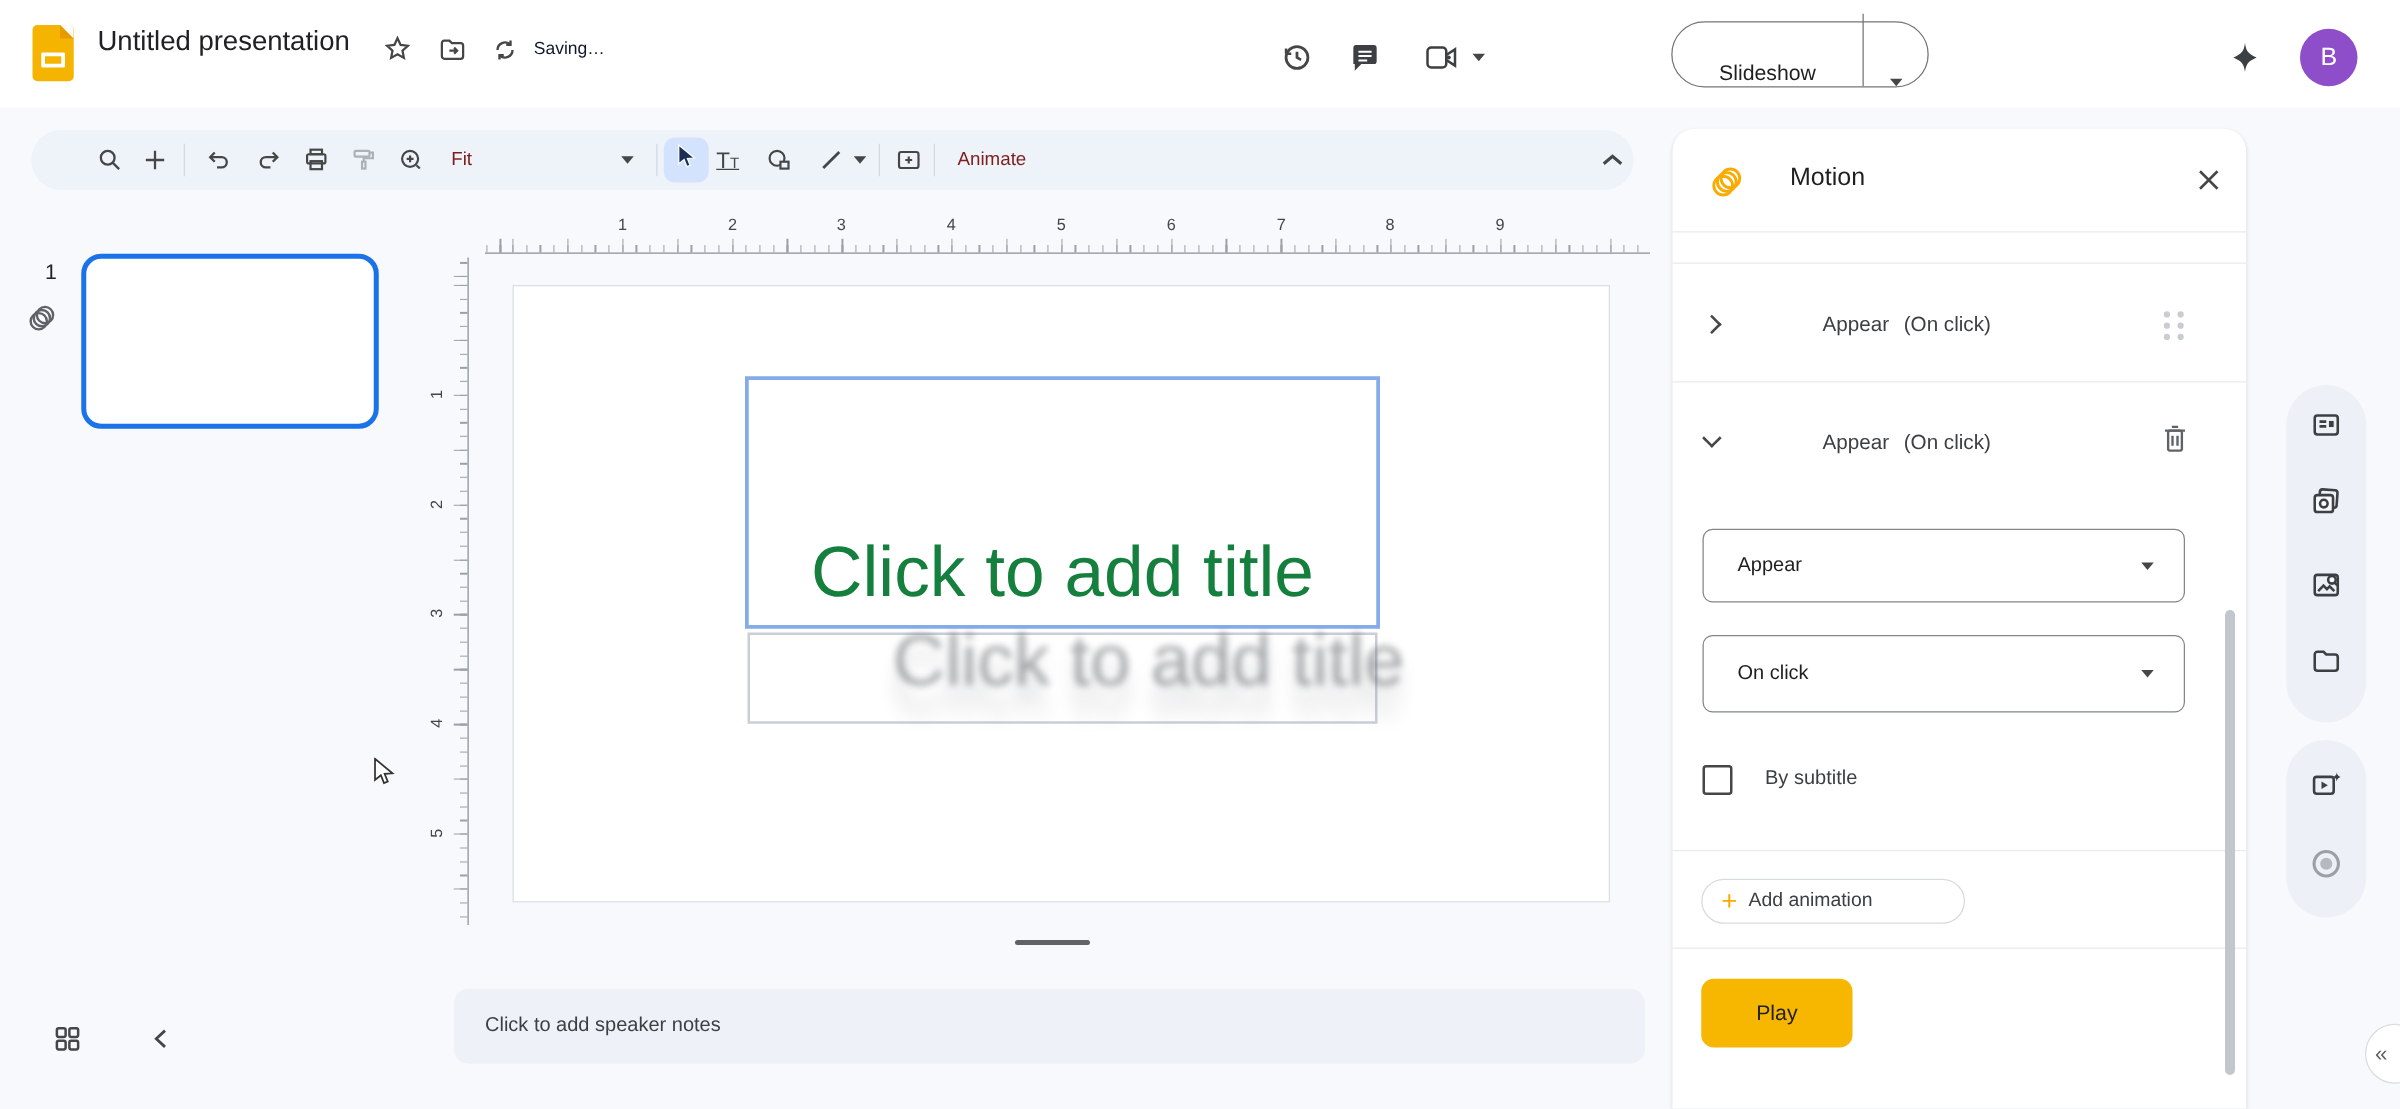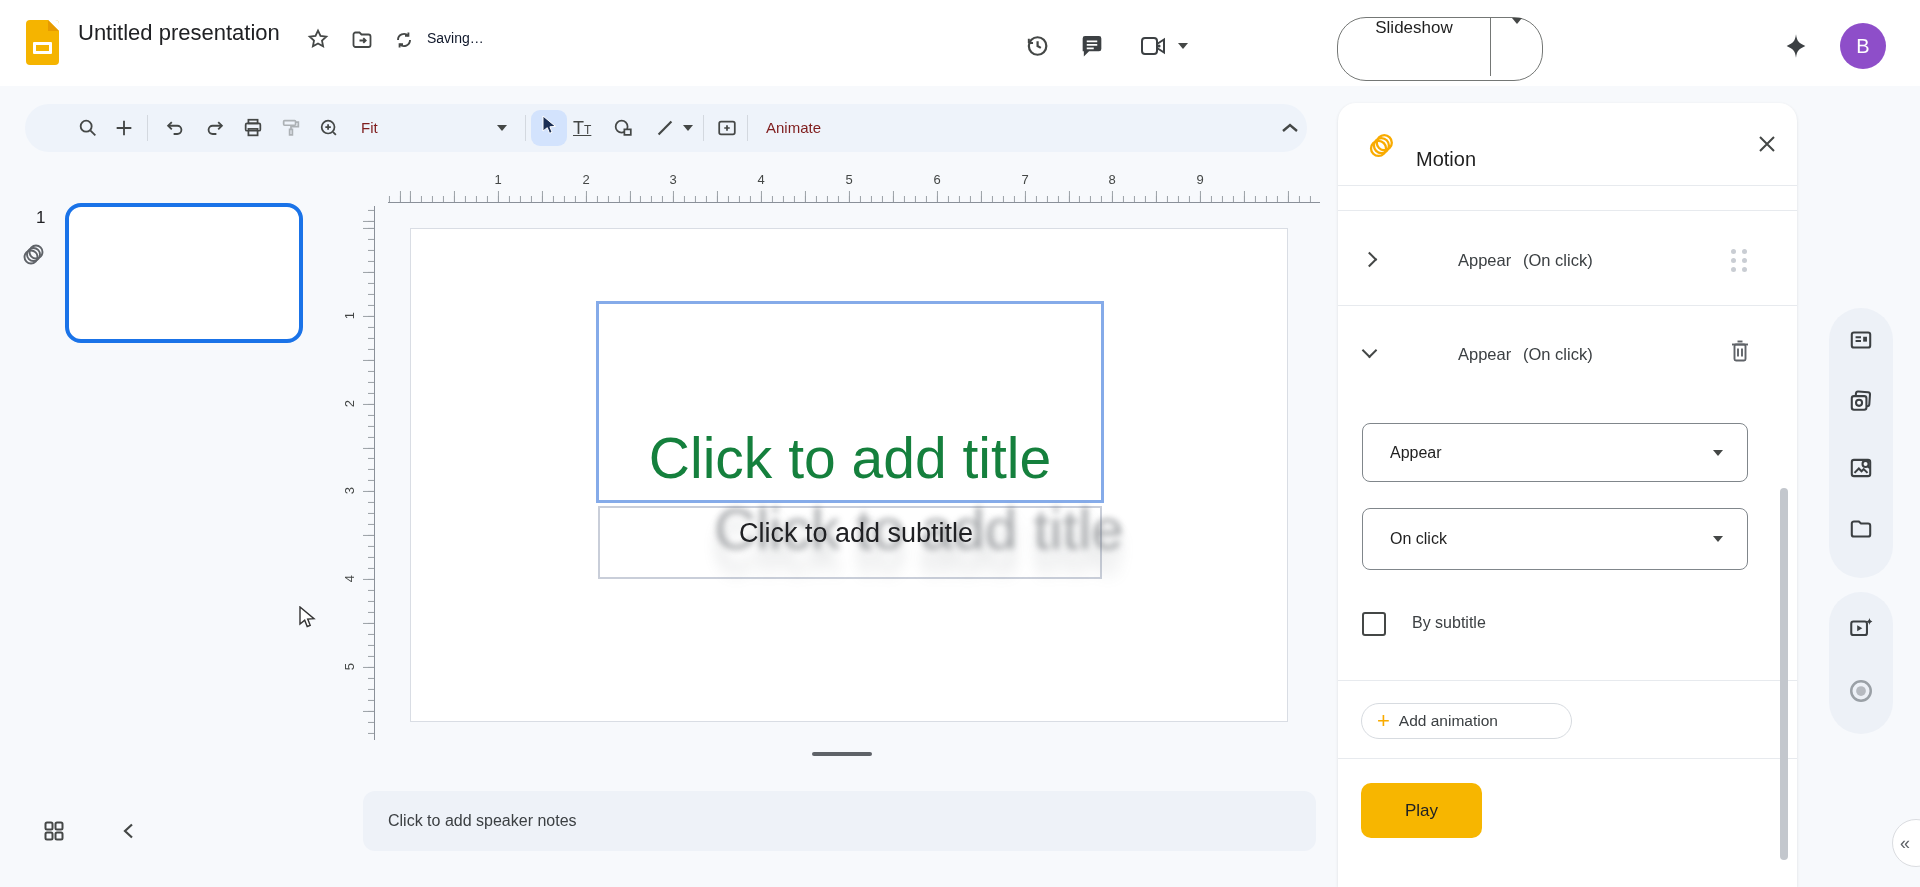--- a/index.html
+++ b/index.html
@@ -12,21 +12,21 @@
   .topbar { position:absolute; left:0; top:0; width:1920px; height:86px; background:#ffffff; }
   .logo { position:absolute; left:26px; top:20px; width:33px; height:45px; background:#F5B400; border-radius:4px; }
   .logo .fold { position:absolute; right:0; top:0; width:0; height:0; border-top:11px solid #fff; border-left:11px solid #E79B00; border-top-right-radius:4px; }
   .logo .inner { position:absolute; left:7px; top:22px; width:19px; height:12px; border:3px solid #fff; border-radius:1px; }
   .doc-title { position:absolute; left:78px; top:20px; font-size:22px; color:#202124; }
   .tb-ico { position:absolute; color:#444746; }
   .saving { position:absolute; left:427px; top:30px; font-size:14px; color:#0f172a; }
   .menu { position:absolute; left:70px; top:55px; display:flex; }
   .menu span { font-size:15.5px; color:#202124; padding:3px 10px; border-radius:6px; cursor:default; }
   .caret { width:0; height:0; border-left:5px solid transparent; border-right:5px solid transparent; border-top:6px solid #444746; }
-  .pill-slideshow { position:absolute; left:1337px; top:17px; width:206px; height:64px; border:1px solid #747775; border-radius:29px; background:#fff; display:flex; align-items:flex-start; }
+  .pill-slideshow { position:absolute; left:1337px; top:17px; width:206px; height:53px; border:1px solid #747775; border-radius:29px; background:#fff; display:flex; align-items:flex-end; }
   .pill-slideshow .lbl { width:152px; text-align:center; font-size:17px; color:#1f1f1f; font-weight:500;}
   .pill-slideshow .sep { width:1px; height:58px; background:#747775; }
   .pill-slideshow .dd { flex:1; display:flex; justify-content:center; }
   .pill-share { position:absolute; left:1562px; top:17px; width:188px; height:58px; border-radius:29px; background:#c2e7ff; display:flex; align-items:center; }
   .pill-share .lk { margin-left:23px; }
   .pill-share .lbl { margin-left:10px; font-size:17px; font-weight:500; color:#001d35; width:66px; }
   .pill-share .sep { width:2px; height:58px; background:rgba(255,255,255,.85); margin-left:8px;}
   .pill-share .dd { flex:1; display:flex; justify-content:center; }
   .pill-share .caret { border-top-color:#001d35; }
   .avatar { position:absolute; left:1840px; top:23px; width:46px; height:46px; border-radius:50%; background:#8E4EC9; color:#fff; font-size:20px; display:flex; align-items:center; justify-content:center; }
@@ -66,21 +66,21 @@
   .ghost1 { position:absolute; left:0; right:0; top:266px; text-align:center; font-size:58px; color:#5f6368; opacity:.55; filter:blur(3px); transform:translateX(70px); }
   .ghost2 { position:absolute; left:0; right:0; top:284px; text-align:center; font-size:58px; color:#80868b; opacity:.28; filter:blur(7px); transform:translateX(70px) scaleY(1.2); }
   .subtext { position:absolute; left:0; right:0; top:289px; text-align:center; font-size:27px; color:#202124; transform:translateX(7px); }
   .notes-handle { position:absolute; left:812px; top:752px; width:60px; height:4px; background:#5f6368; border-radius:2px; }
   .notes { position:absolute; left:363px; top:791px; width:953px; height:60px; background:#eef2f8; border-radius:12px; display:flex; align-items:center; }
   .notes span { margin-left:25px; font-size:16px; color:#3c4043; }
 
   
   .panel { position:absolute; left:1338px; top:103px; width:459px; height:784px; background:#fff; border-radius:18px 18px 0 0; box-shadow:0 1px 3px rgba(60,64,67,.15); }
   .p-head { position:absolute; left:0; top:0; width:100%; height:83px; border-bottom:1px solid #e7eaee; }
-  .p-title { position:absolute; left:78px; top:28px; font-size:20px; color:#1f1f1f;margin-top:17px; }
+  .p-title { position:absolute; left:94px; top:28px; font-size:20px; color:#1f1f1f; }
   .p-div { position:absolute; left:0; width:100%; height:1px; background:#e7eaee; }
   .row-lbl { font-size:16.5px; color:#3c4043; }
   .chev { width:11px; height:11px; border-right:2.5px solid #444746; border-bottom:2.5px solid #444746; }
   .chev.right { transform:rotate(-45deg); }
   .chev.down { transform:rotate(45deg); }
   .dots { position:absolute; display:grid; grid-template-columns:6px 6px; grid-gap:4px 5px; }
   .dots i { width:5px; height:5px; border-radius:50%; background:#c9cdd3; }
   .dropdown { position:absolute; left:24px; width:386px; border:1px solid #80868b; border-radius:8px; background:#fff; display:flex; align-items:center; }
   .dropdown .val { margin-left:27px; font-size:16px; color:#1f1f1f; flex:1; }
   .dropdown .caret { margin-right:24px; }
@@ -306,21 +306,20 @@
 <span class="vnum" style="top:571px;">4</span>
 <span class="vnum" style="top:659px;">5</span>
 
 <div class="slide">
   <div class="titlebox">
     <div class="titletext">Click to add title</div>
   </div>
   <div class="subbox"></div>
   <div class="ghost2">Click to add title</div>
   <div class="ghost1">Click to add title</div>
-  <div class="subtext">Click to add subtitle</div>
 </div>
 <div class="notes-handle"></div>
 <div class="notes">
   <span>Click to add speaker notes</span>
 </div>
 
 <div class="panel">
   <div class="p-head">
     <div class="abs" style="left:29px; top:27px;">
       <svg width="30" height="30" viewBox="0 0 26 26" fill="none" stroke="#F9AB00" stroke-width="2">

